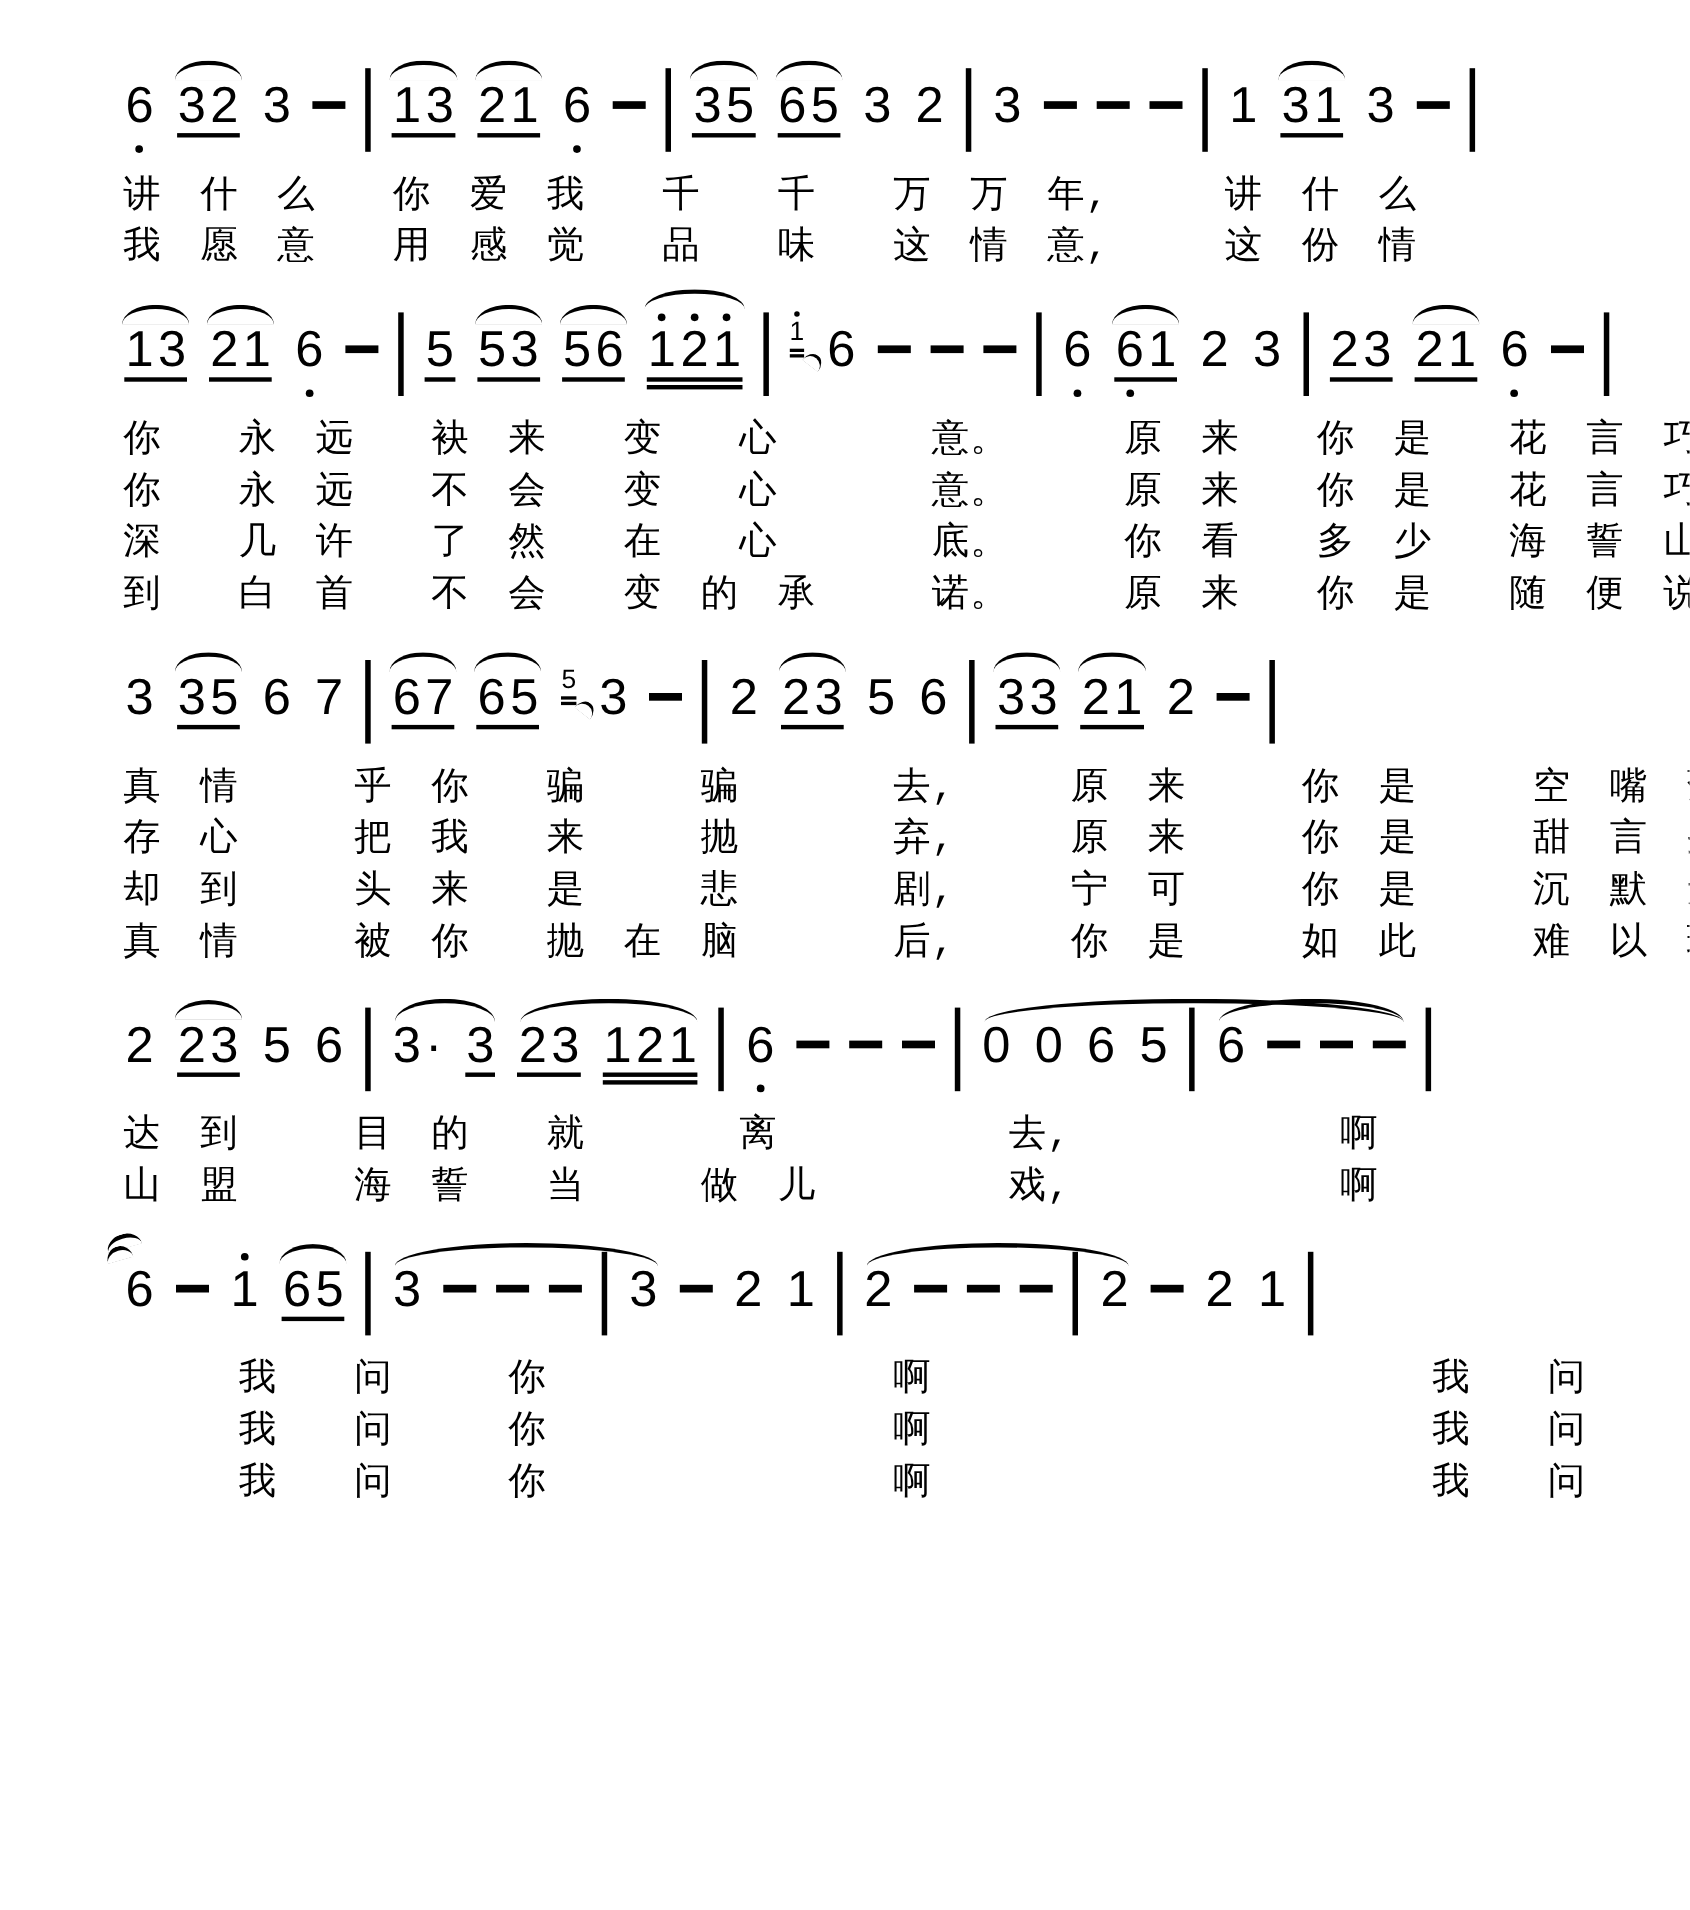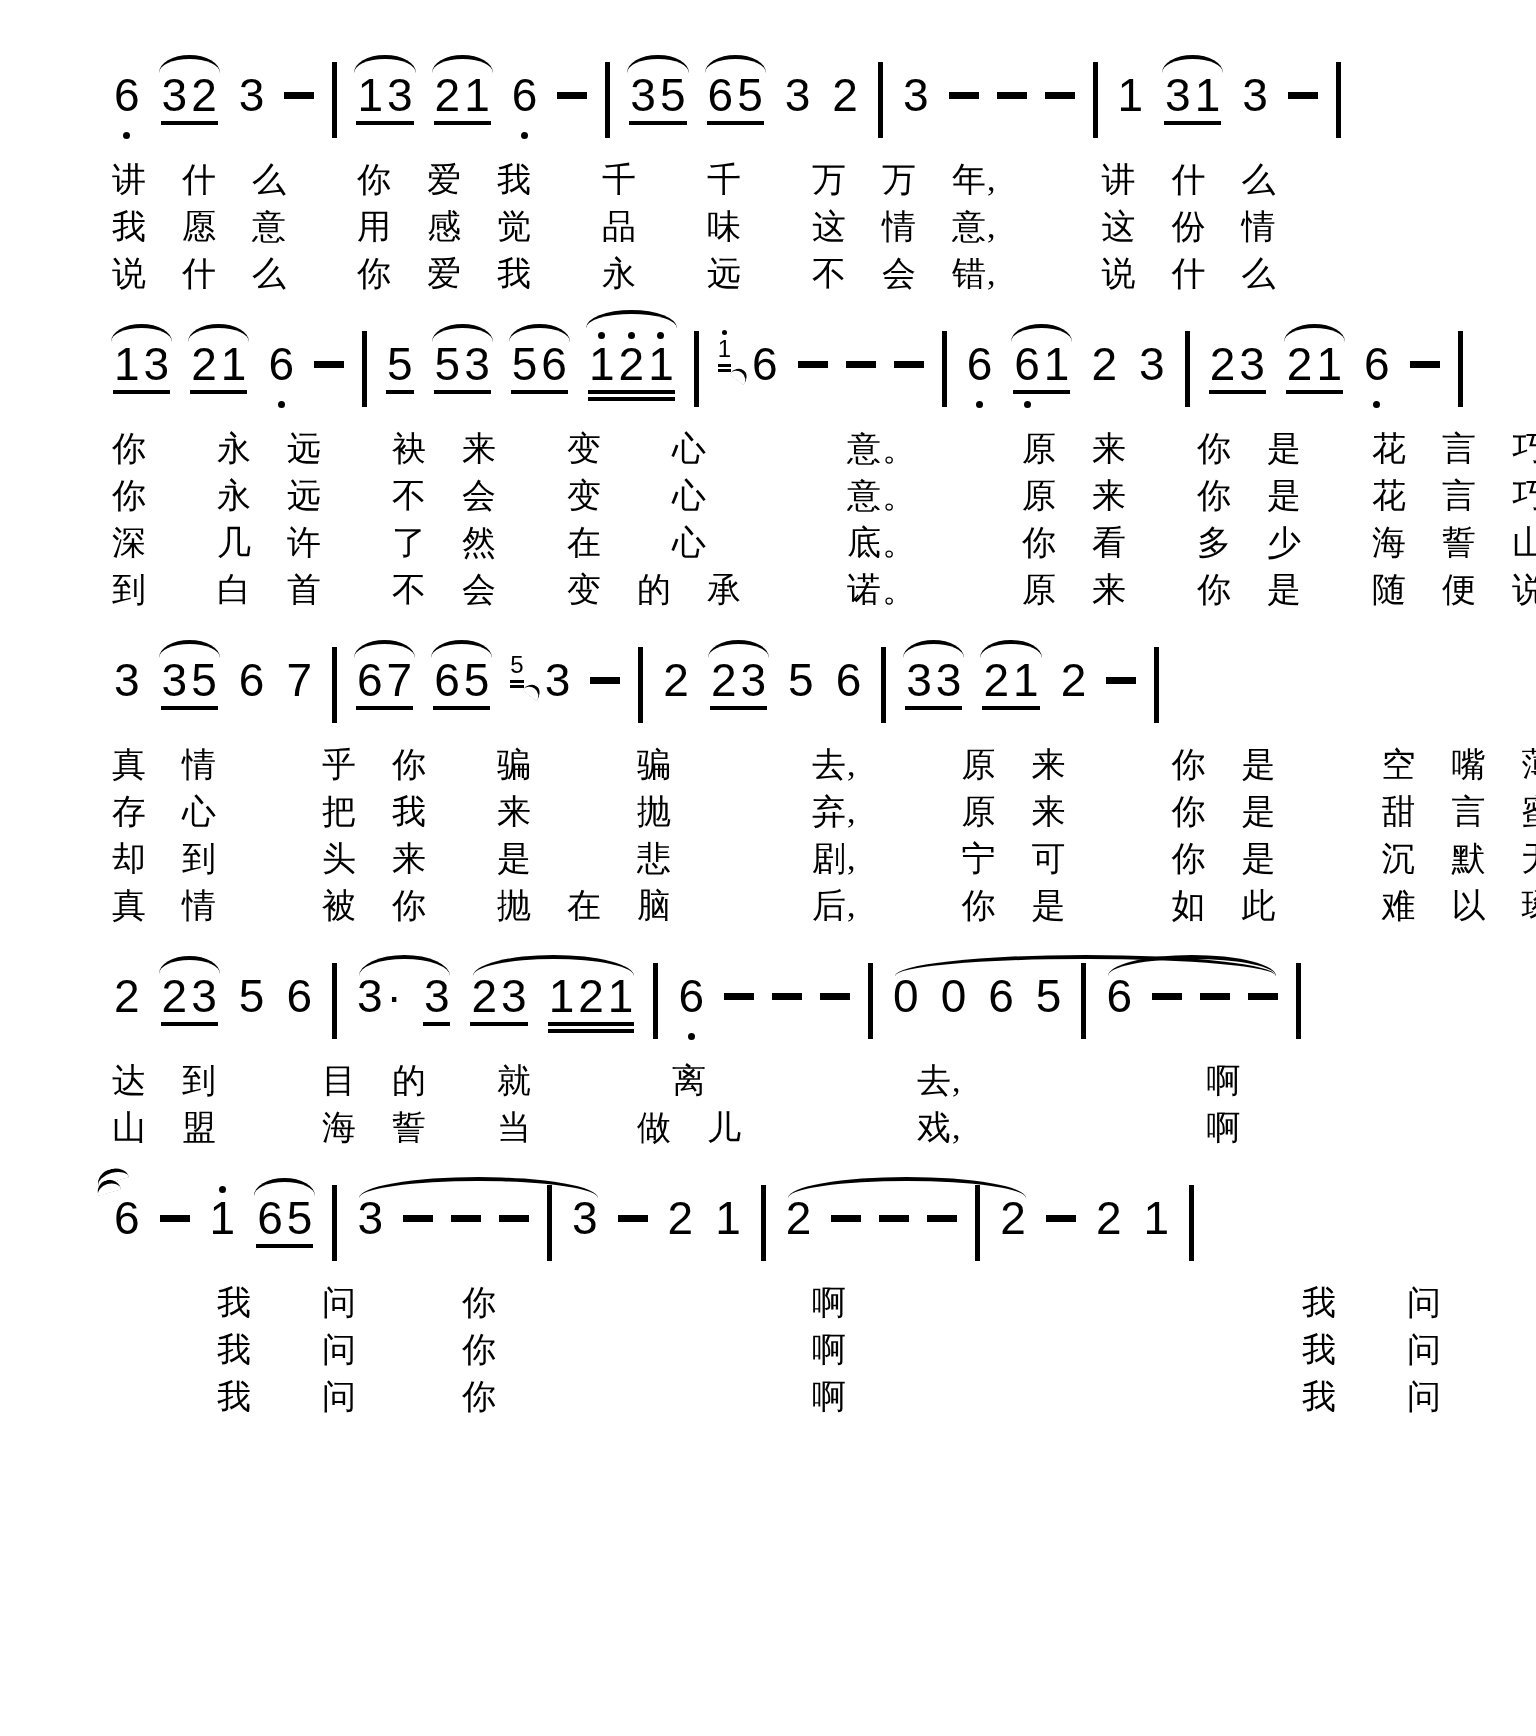--- a/index.html
+++ b/index.html
@@ -48,21 +48,21 @@
   .tiein{position:absolute;left:-16px;top:-12px;width:36px;height:24px;}
   .tiein::before,.tiein::after{content:"";position:absolute;left:0;height:9px;
         border-top:4px solid #000;border-radius:50%/100% 100% 0 0;transform:rotate(-16deg);}
   .tiein::before{top:0;width:32px;}
   .tiein::after{top:11px;width:24px;}
   .tie-arc{position:absolute;top:-4px;height:17px;
         border-top:4px solid #000;border-radius:50%/100% 100% 0 0;}
   
   .lyric-line{
     font-size:34px;line-height:47px;white-space:pre;
-    font-family:Liberation Serif, serif;
+    font-family:Liberation Mono, monospace;
     letter-spacing:1px;
   }
 </style>
 </head>
 <body>
 
 <div class="sheet">
   <div>
       <div class="system">
         <div class="music-line">
@@ -249,21 +249,20 @@
               <div class="dbz"></div>
             </div>
           </div>
           <div class="tok dashtok">
             <div class="dash"></div>
           </div>
           <div class="bar"></div>
         </div>
         <div class="lyric-line">讲　什　么　　你　爱　我　　千　　千　　万　万　年,　　　讲　什　么</div>
         <div class="lyric-line">我　愿　意　　用　感　觉　　品　　味　　这　情　意,　　　这　份　情</div>
-        <div class="lyric-line">说　什　么　　你　爱　我　　永　　远　　不　会　错,　　　说　什　么</div>
       </div>
       <div class="system">
         <div class="music-line">
           <div class="tok">
             <div class="cell">
               <div class="da"></div>
               <div class="d">1</div>
               <div class="bmz"></div>
               <div class="dbz"></div>
             </div>

